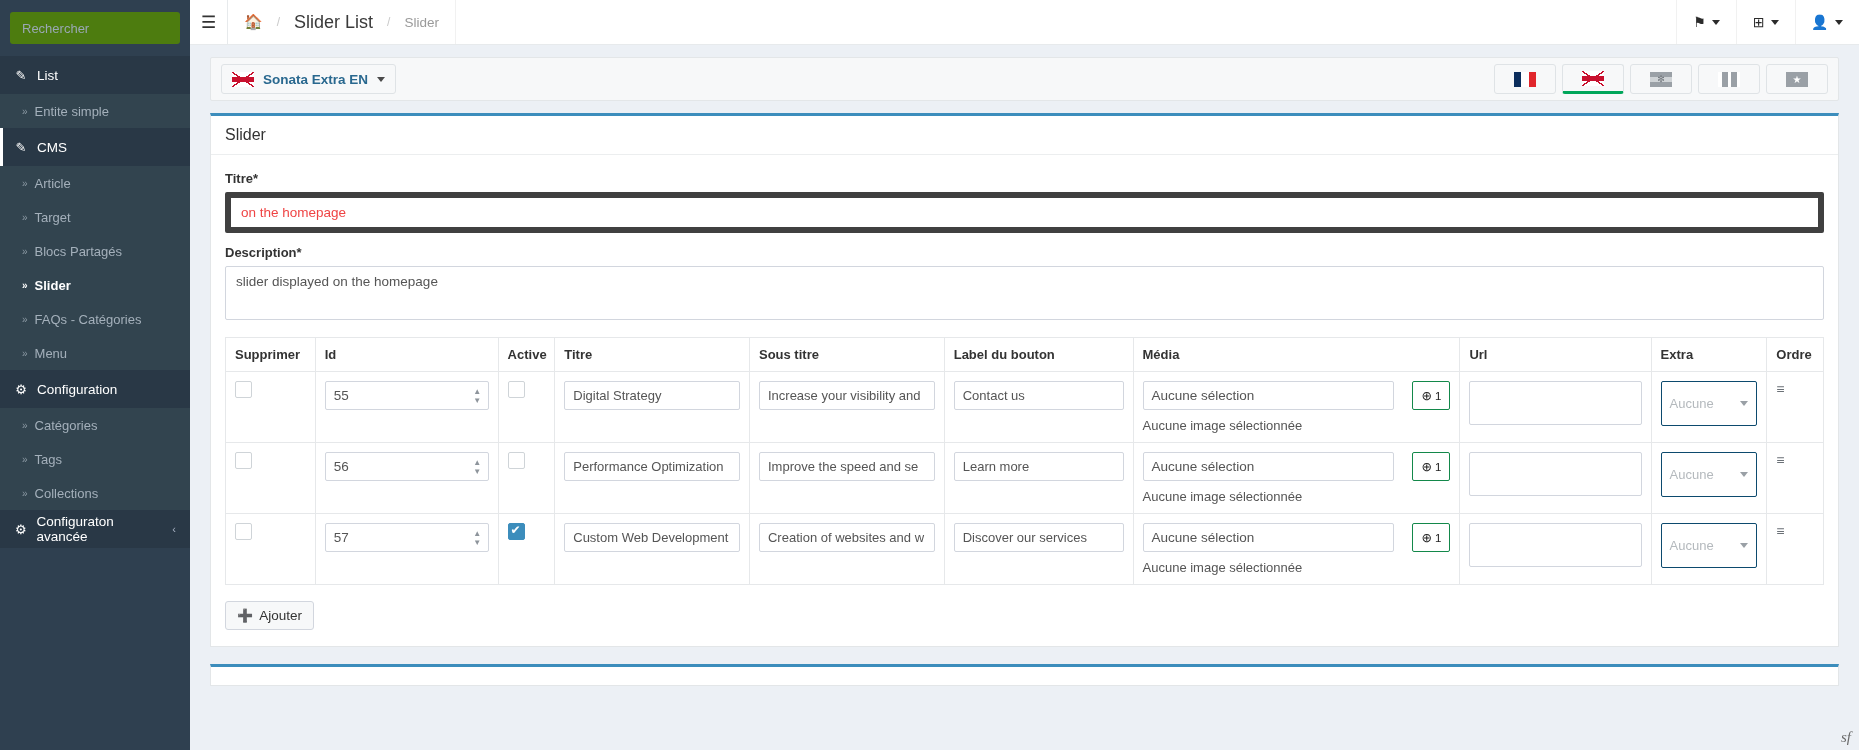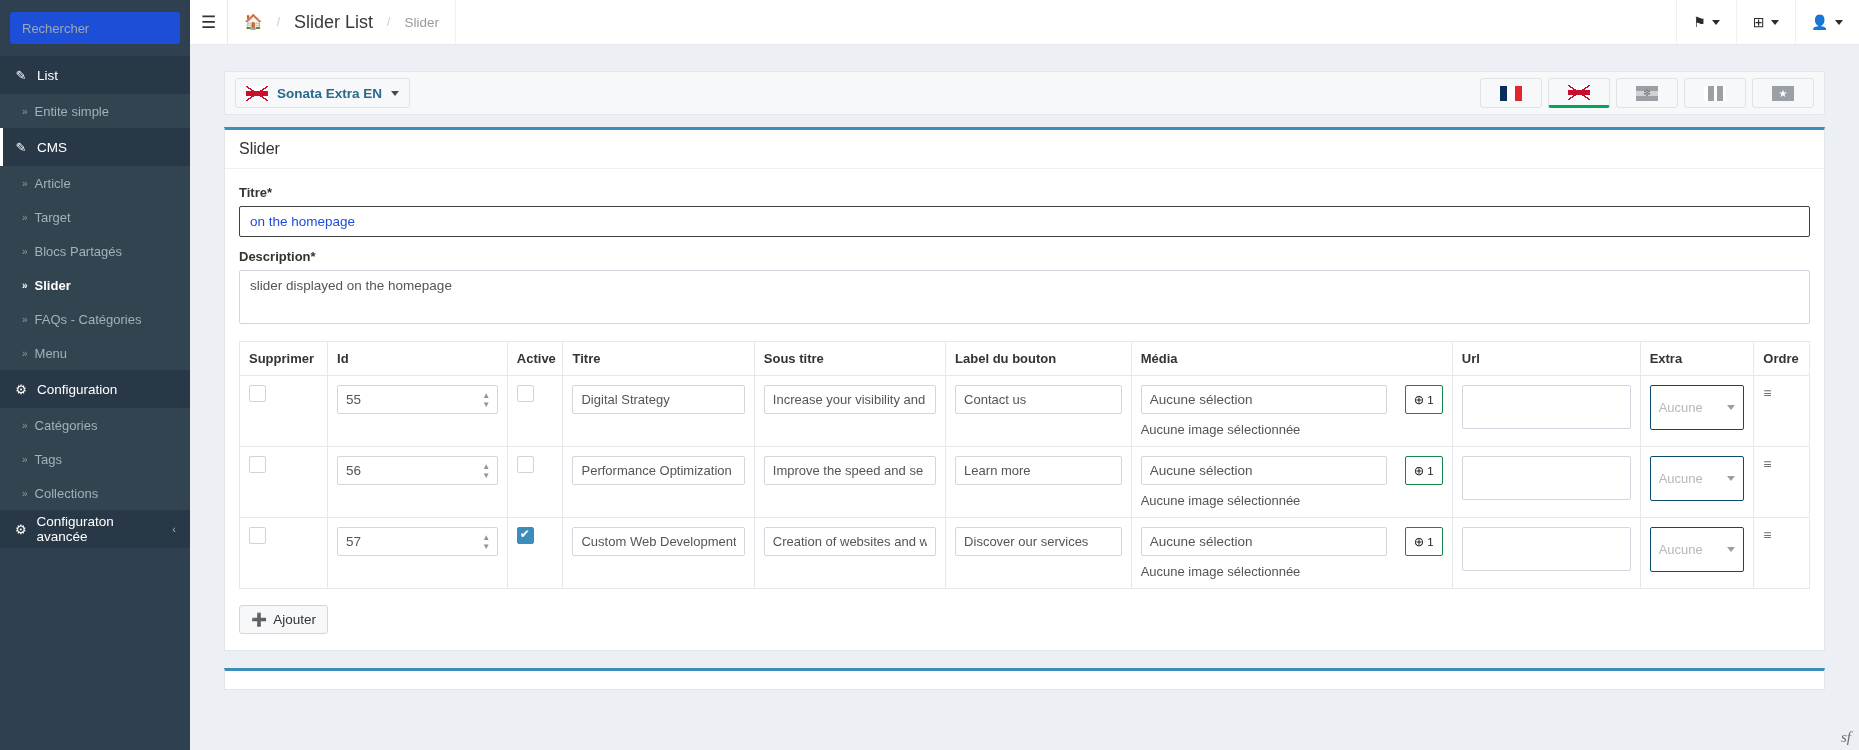--- a/index.html
+++ b/index.html
@@ -19,21 +19,21 @@
   .logo-box { height:45px; background:#fff; display:flex; align-items:center; justify-content:center; }
   .logo { position:relative; font-size:13px; font-weight:700; color:#333; letter-spacing:-.2px; }
   .logo .swoosh {
     display:inline-block; width:18px; height:18px; margin-left:1px; vertical-align:-4px;
     border:4px solid #e2231a; border-radius:50%;
     border-left-color:transparent; border-top-color:transparent;
     transform:rotate(-35deg);
   }
   .search-wrap { padding:12px 10px; }
   .search-box {
-    display:flex; background:#1d4ed8; border-radius:3px;
+    display:flex; background:#4d7c0f; border-radius:3px;
     height:32px; padding:0 10px;
   }
   .search-box input {
     flex:1; border:0; background:transparent; color:#c9d3da; font-size:13px;
     font-family:"Liberation Sans", sans-serif; outline:none;
   }
   .search-box input::placeholder { color:#9aa8b4; }
   .search-ico { color:#c1ccd4; font-size:14px; }
 
   .nav { list-style:none; margin:0; padding:0; }
@@ -65,21 +65,21 @@
   .crumbs a { color:#3a3a3a; text-decoration:none; font-size:18px; }
   .crumbs .cur { color:#9a9a9a; font-size:13.5px; }
   .topspace { flex:1; }
   .topright { display:flex; align-items:stretch; }
   .topright .ti {
     display:flex; align-items:center; gap:6px; padding:0 16px;
     border-left:1px solid #f1f1f1; color:#2b2b2b; font-size:14px; cursor:pointer;
   }
   .caret { width:0;height:0;border-left:4px solid transparent;border-right:4px solid transparent;border-top:5px solid #2b2b2b; }
 
-  .content { flex:1; padding:16px; overflow:hidden; }
+  .content { flex:1; padding:2px; overflow:hidden; }
 
   
   .langbar {
     margin:10px 18px 0 18px; background:#f7f8f9; border:1px solid #e3e6e8;
     border-radius:2px; height:44px; display:flex; align-items:center; padding:0 10px;
   }
   .lang-select {
     display:flex; align-items:center; gap:9px; height:30px; padding:0 10px;
     background:#f7f8f9; border:1px solid #dfe3e6; border-radius:3px; cursor:pointer;
   }
@@ -119,22 +119,22 @@
   .fl-star:after { content:"★"; color:#fff; font-size:10px; }
 
   
   .panel { margin:12px 18px 0 18px; background:#fff; border:1px solid #e3e6e8; border-top:3px solid #3c8dbc; }
   .panel-head { padding:10px 14px; border-bottom:1px solid #eceeef; }
   .panel-title { font-size:16px; color:#333; }
   .panel-body { padding:12px 14px 16px 14px; }
 
   .field-label { font-size:13px; font-weight:700; color:#333; margin:4px 0 6px; }
   .txt-input {
-    width:100%; height:31px; border:1px solid #404040; border-radius:2px;
-    padding:0 10px; font-size:13.5px; color:#1d4ed8; font-family:"Liberation Sans", sans-serif;
+    width:100%; height:41px; border:6px solid #404040; border-radius:2px;
+    padding:0 10px; font-size:13.5px; color:#ef4444; font-family:"Liberation Sans", sans-serif;
     outline:none; background:#fff;
   }
   .txt-area {
     width:100%; height:54px; border:1px solid #d2d6de; border-radius:2px;
     padding:7px 10px; font-size:13.5px; color:#555; resize:none;
     font-family:"Liberation Sans", sans-serif; outline:none;
   }
 
   
   table.coll { width:100%; border-collapse:collapse; margin-top:14px; table-layout:fixed; }

